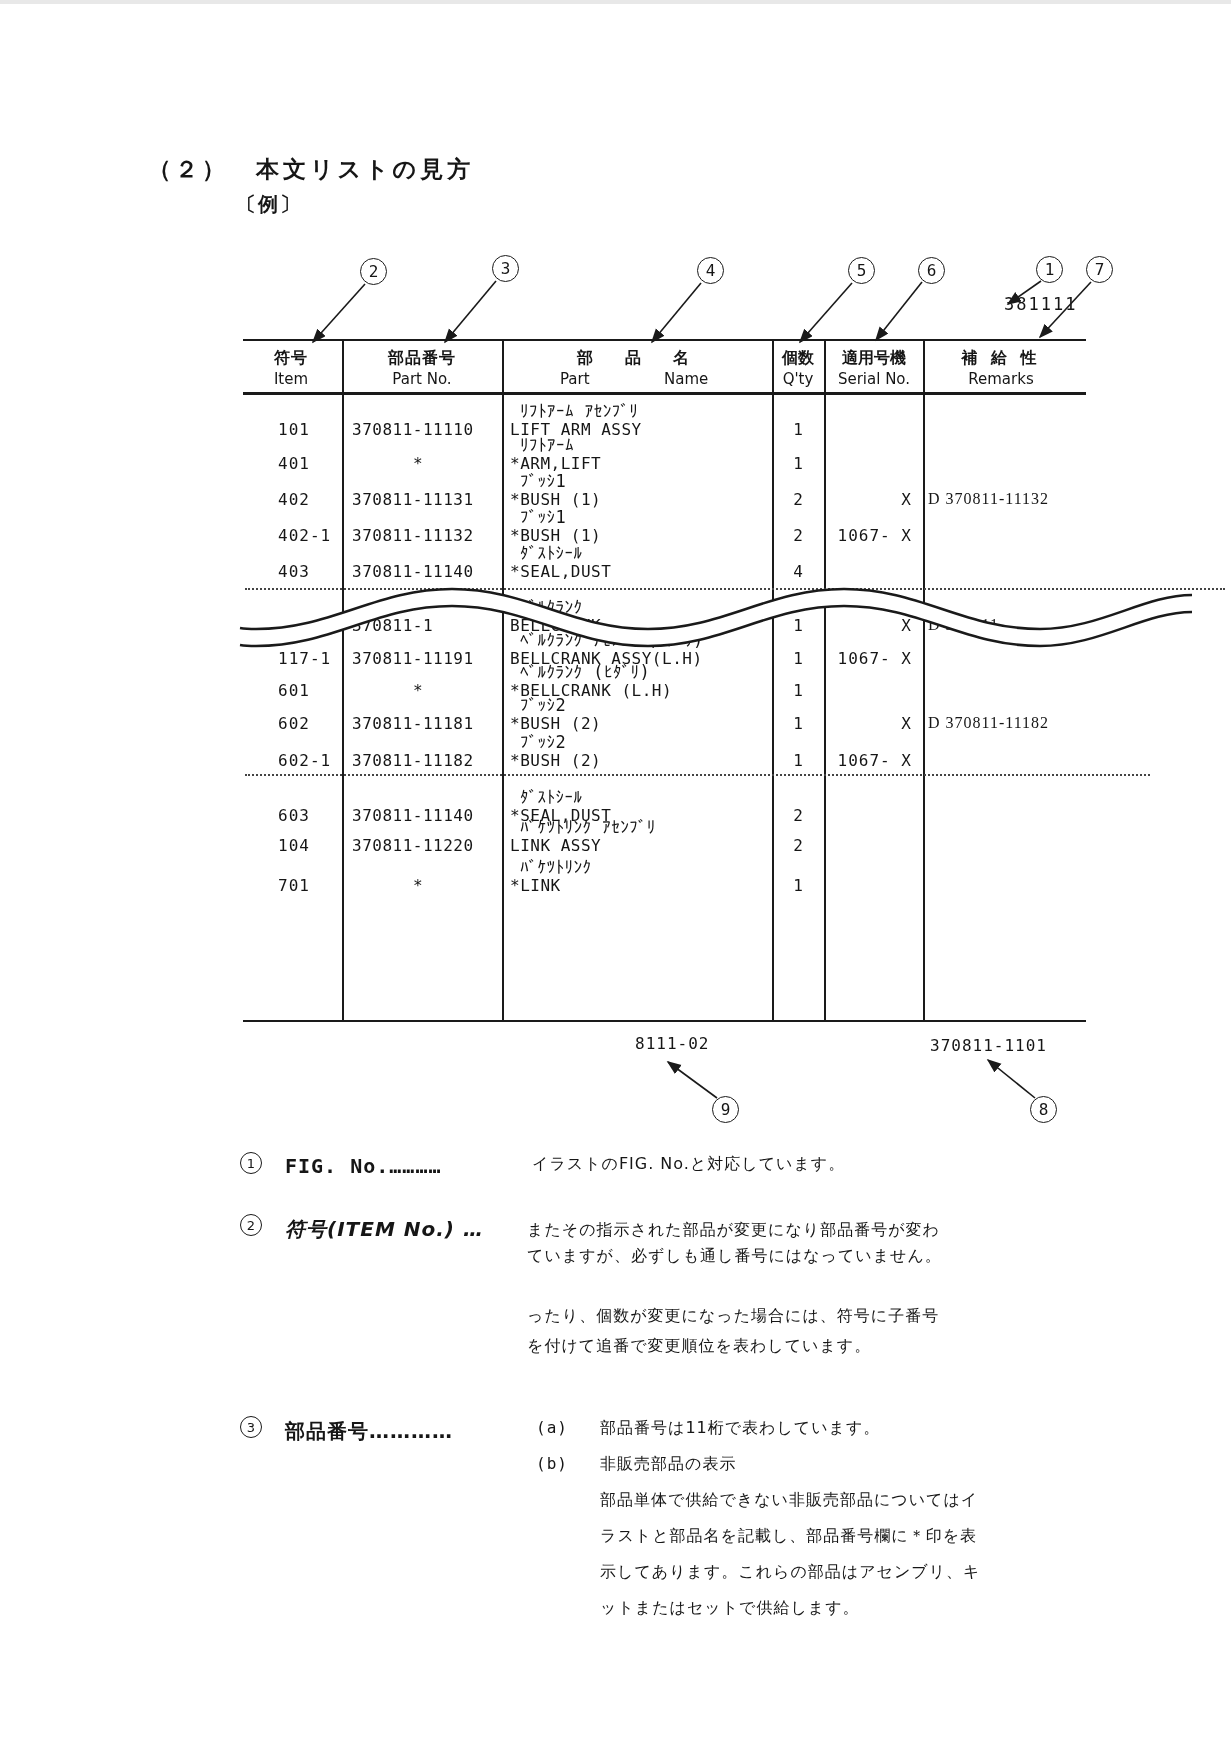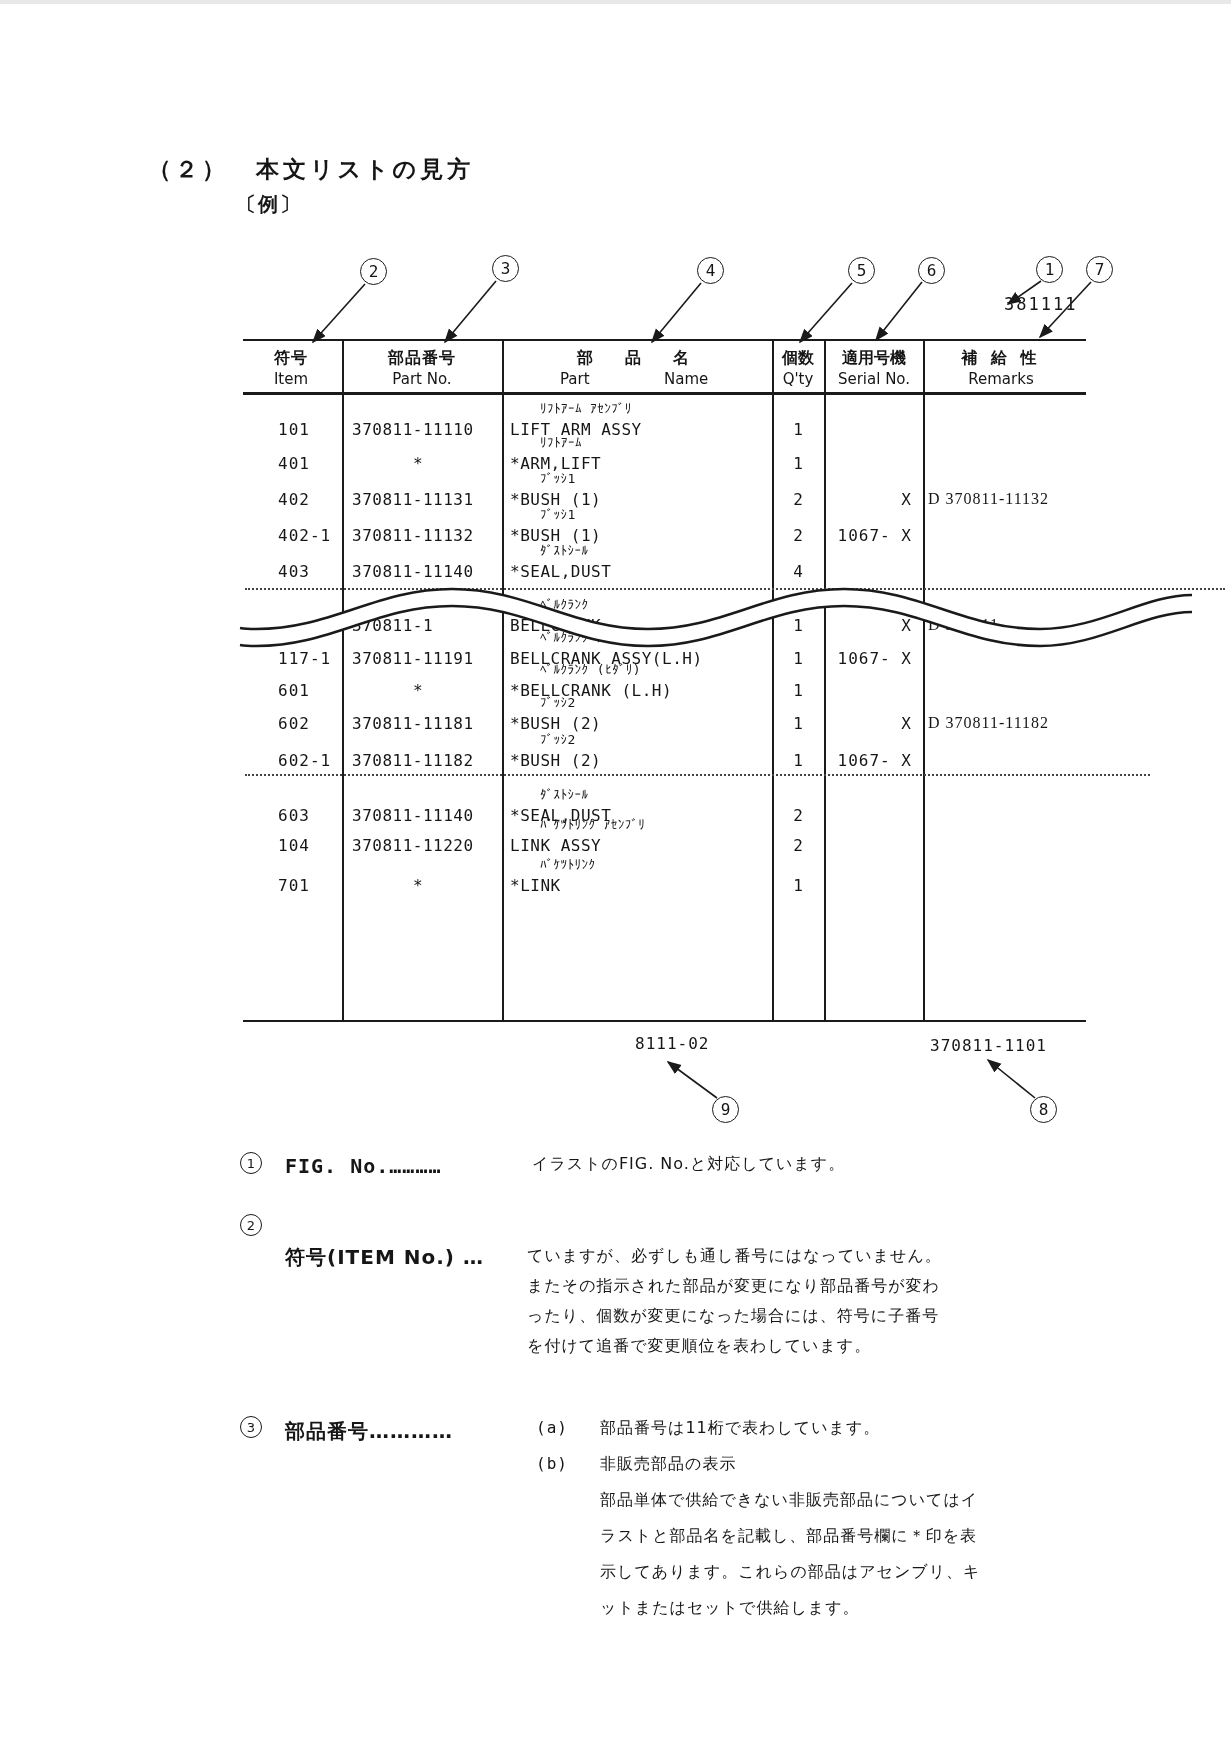--- a/index.html
+++ b/index.html
@@ -23,21 +23,21 @@
   .hcell{position:absolute;text-align:center;}
   .hja{font-size:16px;font-weight:600;letter-spacing:1px;}
   .hen{font-size:15px;}
   
   .row{position:absolute;left:0;width:1231px;height:20px;font-size:16px;}
   .cell{position:absolute;white-space:pre;}
   .c-item{left:278px;letter-spacing:1px;}
   .c-pn{left:352px;width:132px;letter-spacing:0.5px;}
   .pn-center{text-align:center;}
   .c-name{left:510px;letter-spacing:0.5px;}
-  .c-kana{left:540px;top:-19px;font-size:13px;letter-spacing:0.5px;}
+  .c-kana{left:520px;top:-19px;font-size:17px;letter-spacing:0.5px;}
   .c-qty{left:772px;width:52px;text-align:center;}
   .c-serial{left:826px;width:86px;text-align:right;letter-spacing:1px;}
   .c-rem{left:928px;letter-spacing:1px;font-family:Liberation Serif, serif;}
   
   .callout{
     position:absolute;width:27px;height:27px;border:1.6px solid #1a1a1a;border-radius:50%;
     display:flex;align-items:center;justify-content:center;
     font-size:16px;font-family:"DejaVu Sans Mono","Liberation Mono",monospace;background:#fff;
     box-sizing:border-box;
   }
@@ -222,23 +222,23 @@
   <div class="callout" style="left:1036px;top:252px;">1</div>
   <div class="callout" style="left:1086px;top:252px;">7</div>
   <div class="callout" style="left:712px;top:1092px;">9</div>
   <div class="callout" style="left:1030px;top:1092px;">8</div>
 
   <div class="notemark" style="left:240px;top:1148px;">1</div>
   <div class="abs note-head mono" style="left:285px;top:1150px;">FIG. No.…………</div>
   <div class="abs note-body" style="left:532px;top:1150px;">イラストのFIG. No.と対応しています。</div>
 
   <div class="notemark" style="left:240px;top:1210px;">2</div>
-  <div class="abs note-head" style="left:285px;top:1240px;">符号(ITEM No.) …</div>
+  <div class="abs note-head" style="left:285px;top:1212px;font-style:italic;">符号(ITEM No.) …</div>
   <div class="abs note-body" style="left:527px;top:1242px;">ていますが、必ずしも通し番号にはなっていません。</div>
-  <div class="abs note-body" style="left:527px;top:1272px;">またその指示された部品が変更になり部品番号が変わ</div>
+  <div class="abs note-body" style="left:527px;top:1216px;">またその指示された部品が変更になり部品番号が変わ</div>
   <div class="abs note-body" style="left:527px;top:1302px;">ったり、個数が変更になった場合には、符号に子番号</div>
   <div class="abs note-body" style="left:527px;top:1332px;">を付けて追番で変更順位を表わしています。</div>
 
   <div class="notemark" style="left:240px;top:1412px;">3</div>
   <div class="abs note-head" style="left:285px;top:1414px;">部品番号…………</div>
   <div class="abs note-body mono" style="left:536px;top:1414px;">(a)</div>
   <div class="abs note-body" style="left:600px;top:1414px;">部品番号は11桁で表わしています。</div>
   <div class="abs note-body mono" style="left:536px;top:1450px;">(b)</div>
   <div class="abs note-body" style="left:600px;top:1450px;">非販売部品の表示</div>
   <div class="abs note-body" style="left:600px;top:1486px;">部品単体で供給できない非販売部品についてはイ</div>

